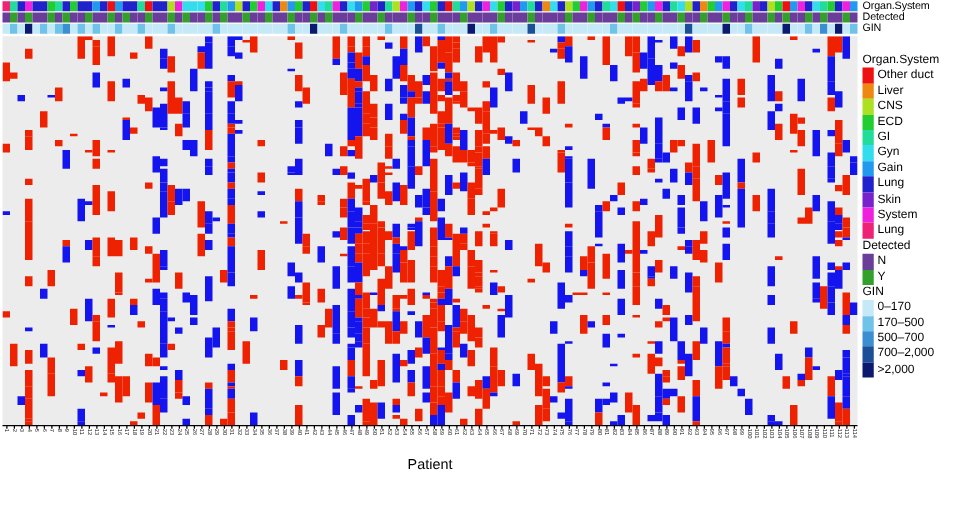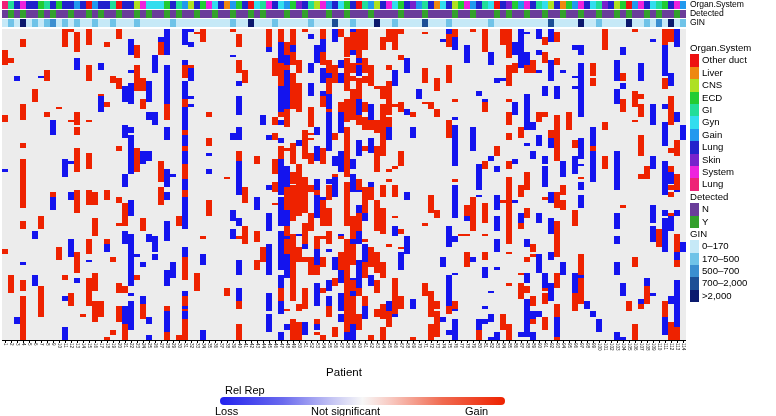--- a/index.html
+++ b/index.html
@@ -1936,23 +1936,14 @@
       <div class="lg-item">
         <span class="lg-sw" style="background: rgb(28, 79, 150);"></span>
         <span class="lg-tx">700–2,000</span>
       </div>
       <div class="lg-item">
         <span class="lg-sw" style="background: rgb(11, 26, 110);"></span>
         <span class="lg-tx">&gt;2,000</span>
       </div>
     </div>
 
-  <div id="relrep">
-    <div id="relrep-title">Rel Rep</div>
-    <div id="relrep-bar"></div>
-    <div id="relrep-lbl">
-      <span id="rr-loss">Loss</span>
-      <span id="rr-ns">Not significant</span>
-      <span id="rr-gain">Gain</span>
-    </div>
-  </div>
 
 </div>
 
 </body></html>

